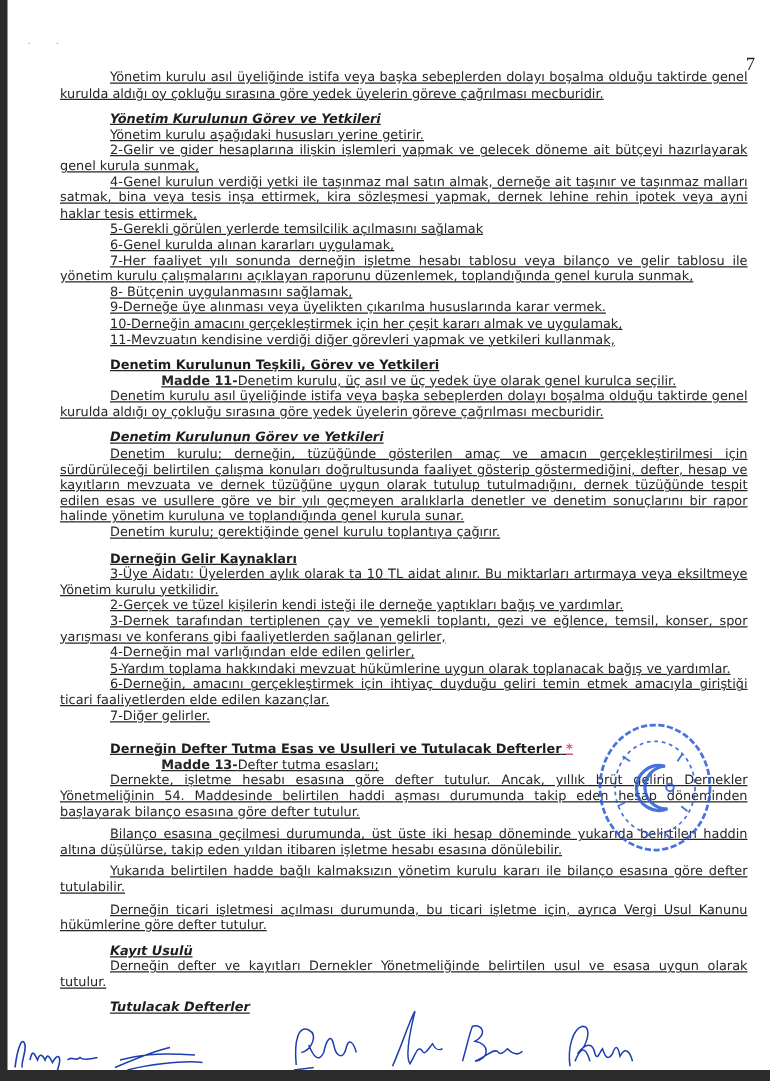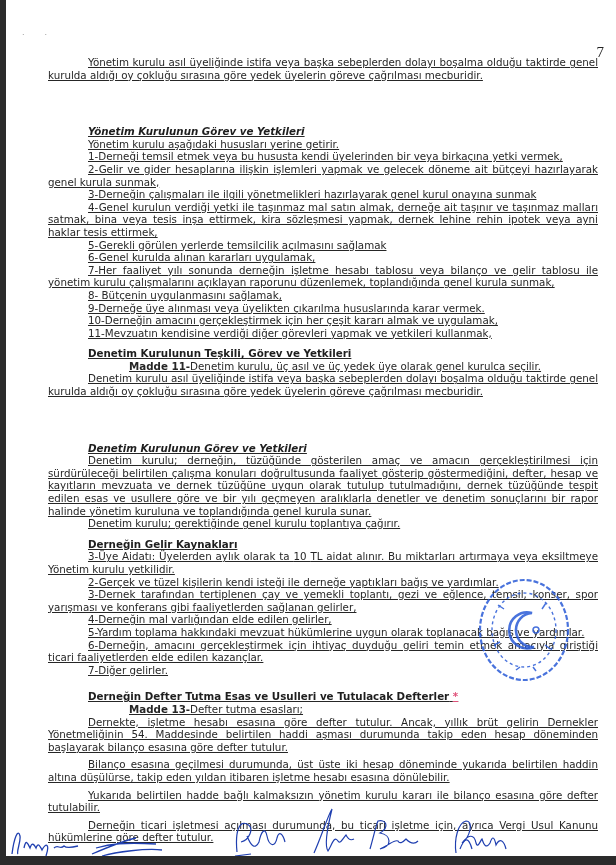--- a/index.html
+++ b/index.html
@@ -18,43 +18,41 @@
     font-family: "Liberation Serif", serif; font-size: 15px; color: #222;
   }
   .content {
     position: absolute; left: 42px; top: 56px; width: 550px;
     font-size: 10.3px; line-height: 12.6px; color: #262626; text-decoration: underline;
   }
   p { margin: 0; text-align: justify; }
   .ind { text-indent: 40px; }
   .gap { height: 8px; }
   .h { font-weight: bold; padding-left: 40px; color: #1e1e1e; }
-  .hi { font-style: italic; margin-top: 36px; }
+  .hi { font-style: italic; }
   .madde { font-weight: bold; margin-left: 41px; }
   .u { text-decoration: underline; }
   .star { color: #e0527a; text-decoration: underline; font-weight: bold; }
   .stamp { position: absolute; left: 470px; top: 575px; width: 96px; height: 110px; }
   .sig { position: absolute; }
 </style>
 </head>
 <body>
 
 <div class="page">
   <div class="dots">..</div>
   <div class="page-number">7</div>
 
   <div class="content">
     <p class="ind">Yönetim kurulu asıl üyeliğinde istifa veya başka sebeplerden dolayı boşalma olduğu taktirde genel kurulda aldığı oy çokluğu sırasına göre yedek üyelerin göreve çağrılması mecburidir.</p>
     <div class="gap"></div>
 
     <p class="h hi">Yönetim Kurulunun Görev ve Yetkileri</p>
     <p class="ind">Yönetim kurulu aşağıdaki hususları yerine getirir.</p>
-    <p class="ind">1-Derneği temsil etmek veya bu hususta kendi üyelerinden bir veya birkaçına yetki vermek,</p>
     <p class="ind">2-Gelir ve gider hesaplarına ilişkin işlemleri yapmak ve gelecek döneme ait bütçeyi hazırlayarak genel kurula sunmak,</p>
-    <p class="ind">3-Derneğin çalışmaları ile ilgili yönetmelikleri hazırlayarak genel kurul onayına sunmak</p>
     <p class="ind">4-Genel kurulun verdiği yetki ile taşınmaz mal satın almak, derneğe ait taşınır ve taşınmaz malları satmak, bina veya tesis inşa ettirmek, kira sözleşmesi yapmak, dernek lehine rehin ipotek veya ayni haklar tesis ettirmek,</p>
     <p class="ind">5-Gerekli görülen yerlerde temsilcilik açılmasını sağlamak</p>
     <p class="ind">6-Genel kurulda alınan kararları uygulamak,</p>
     <p class="ind">7-Her faaliyet yılı sonunda derneğin işletme hesabı tablosu veya bilanço ve gelir tablosu ile yönetim kurulu çalışmalarını açıklayan raporunu düzenlemek,  toplandığında genel kurula sunmak,</p>
     <p class="ind">8- Bütçenin uygulanmasını sağlamak,</p>
     <p class="ind">9-Derneğe üye alınması veya üyelikten çıkarılma hususlarında karar vermek.</p>
     <p class="ind">10-Derneğin amacını gerçekleştirmek için her çeşit kararı almak ve uygulamak,</p>
     <p class="ind">11-Mevzuatın kendisine verdiği diğer görevleri yapmak ve yetkileri kullanmak,</p>
     <div class="gap"></div>
 

